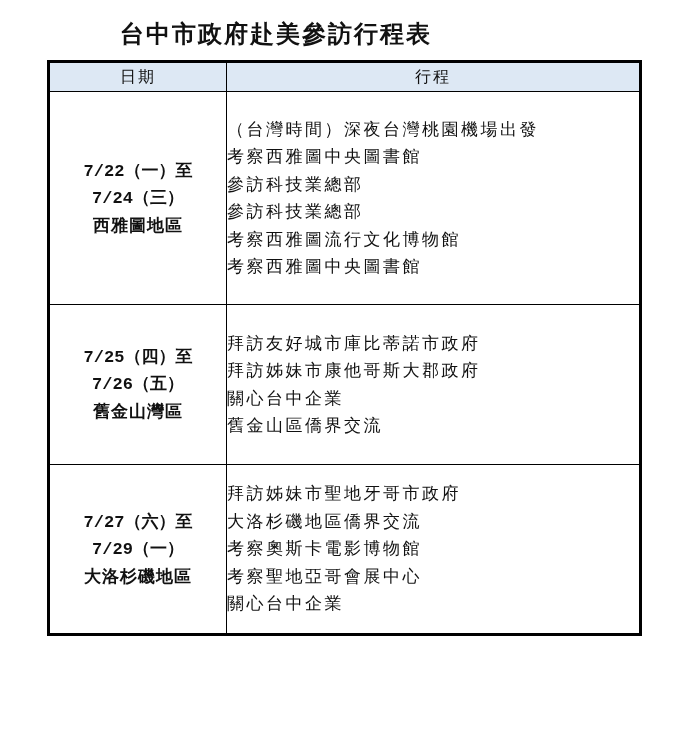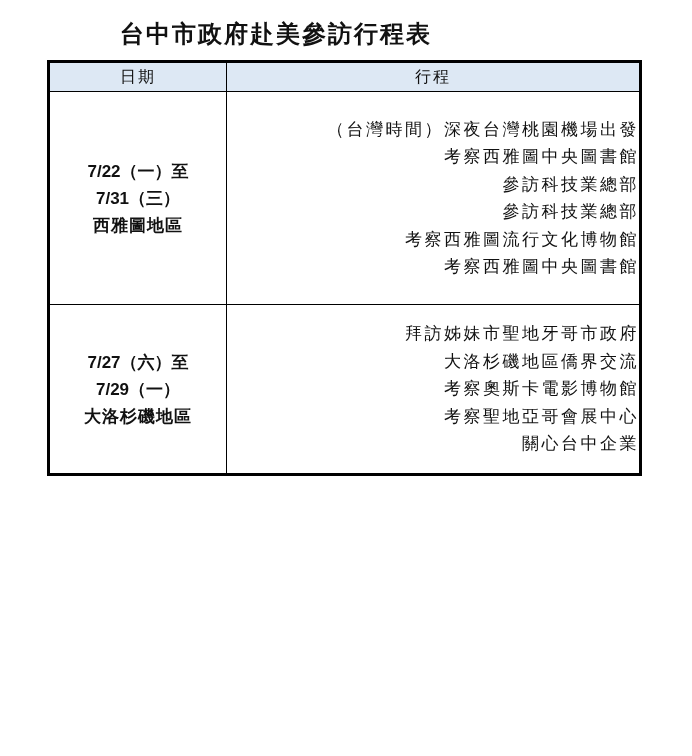--- a/index.html
+++ b/index.html
@@ -8,24 +8,24 @@
   .title { position: absolute; top: 18px; left: 0; width: 552px; text-align: center;
            font-size: 24px; font-weight: bold; letter-spacing: 2px; }
   table.schedule { position: absolute; left: 47px; top: 60px; width: 595px;
            border-collapse: collapse; border: 3px solid #000; }
   table.schedule th, table.schedule td { border: 1.5px solid #000; padding: 0; }
   table.schedule th { background: #dde8f4; font-weight: normal; font-size: 16px;
            height: 28px; letter-spacing: 2px; }
   col.c-date { width: 178px; }
   td.date-cell { text-align: center; vertical-align: middle; font-weight: bold;
            font-size: 17px; line-height: 27px; }
-  td.date-cell .d { display: block; font-family: Liberation Sans, sans-serif; }
+  td.date-cell .d { display: block; font-family: Liberation Mono, monospace; }
   td.date-cell .region { display: block; letter-spacing: 1px; }
   td.act-cell { vertical-align: middle; padding-left: 10px; font-size: 17px;
-           line-height: 27.5px; letter-spacing: 2.5px; text-align: right; }
+           line-height: 27.5px; letter-spacing: 2.5px; }
   td.act-cell .act { display: block; white-space: nowrap; }
   tr.r1 td { height: 212px; }
   tr.r2 td { height: 159px; }
   tr.r3 td { height: 168px; }
   tr.r4 td { height: 83px; }
 </style>
 </head>
 <body>
 
 <div class="title">台中市政府赴美參訪行程表</div>
@@ -38,30 +38,43 @@
   <thead>
     <tr>
       <th>日期</th>
       <th>行程</th>
     </tr>
   </thead>
   <tbody>
     <tr class="r1">
       <td class="date-cell">
         <span class="d">7/22（一）至</span>
-        <span class="d">7/31（三）</span>
+        <span class="d">7/24（三）</span>
         <span class="region">西雅圖地區</span>
       </td>
       <td class="act-cell">
         <span class="act">（台灣時間）深夜台灣桃園機場出發</span>
         <span class="act">考察西雅圖中央圖書館</span>
         <span class="act">參訪科技業總部</span>
         <span class="act">參訪科技業總部</span>
         <span class="act">考察西雅圖流行文化博物館</span>
         <span class="act">考察西雅圖中央圖書館</span>
+      </td>
+    </tr>
+    <tr class="r2">
+      <td class="date-cell">
+        <span class="d">7/25（四）至</span>
+        <span class="d">7/26（五）</span>
+        <span class="region">舊金山灣區</span>
+      </td>
+      <td class="act-cell">
+        <span class="act">拜訪友好城市庫比蒂諾市政府</span>
+        <span class="act">拜訪姊妹市康他哥斯大郡政府</span>
+        <span class="act">關心台中企業</span>
+        <span class="act">舊金山區僑界交流</span>
       </td>
     </tr>
     <tr class="r3">
       <td class="date-cell">
         <span class="d">7/27（六）至</span>
         <span class="d">7/29（一）</span>
         <span class="region">大洛杉磯地區</span>
       </td>
       <td class="act-cell">
         <span class="act">拜訪姊妹市聖地牙哥市政府</span>

